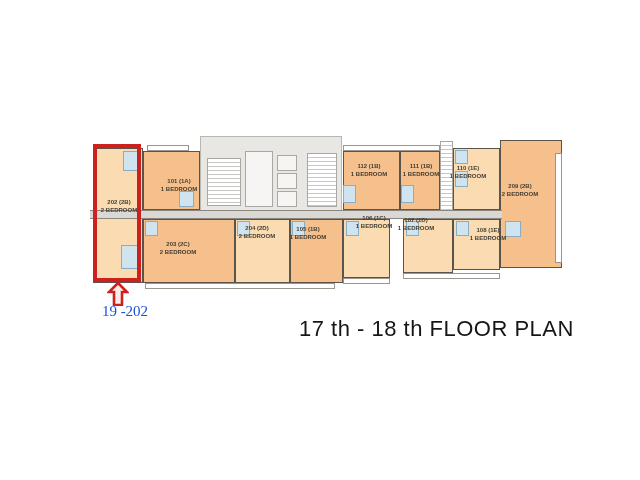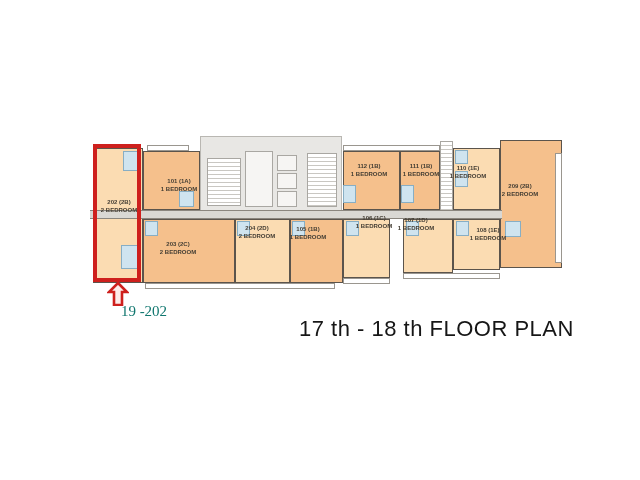--- a/index.html
+++ b/index.html
@@ -22,21 +22,21 @@
     font:bold 6px/1.35 "Liberation Sans",sans-serif;color:#43职3d33;color:#433d33;
     white-space:nowrap;z-index:3;
   }
   #highlight-box{
     position:absolute;left:93px;top:144px;width:48px;height:138px;
     border:4px solid #ce201d;box-sizing:border-box;z-index:6;background:transparent;
   }
   #highlight-arrow{position:absolute;left:107px;top:282px;z-index:6;}
   #highlight-label{
     position:absolute;left:94px;top:303px;width:62px;text-align:center;
-    font:15px "Liberation Serif",serif;color:#0f766e;z-index:6;margin-left:19px;
+    font:15px "Liberation Serif",serif;color:#1d4ed8;z-index:6;
   }
   #plan-title{
     position:absolute;left:299px;top:316px;width:260px;
     font:22px "Liberation Sans",sans-serif;color:#161616;letter-spacing:0.5px;
     white-space:nowrap;
   }
 </style>
 </head>
 <body>
 

